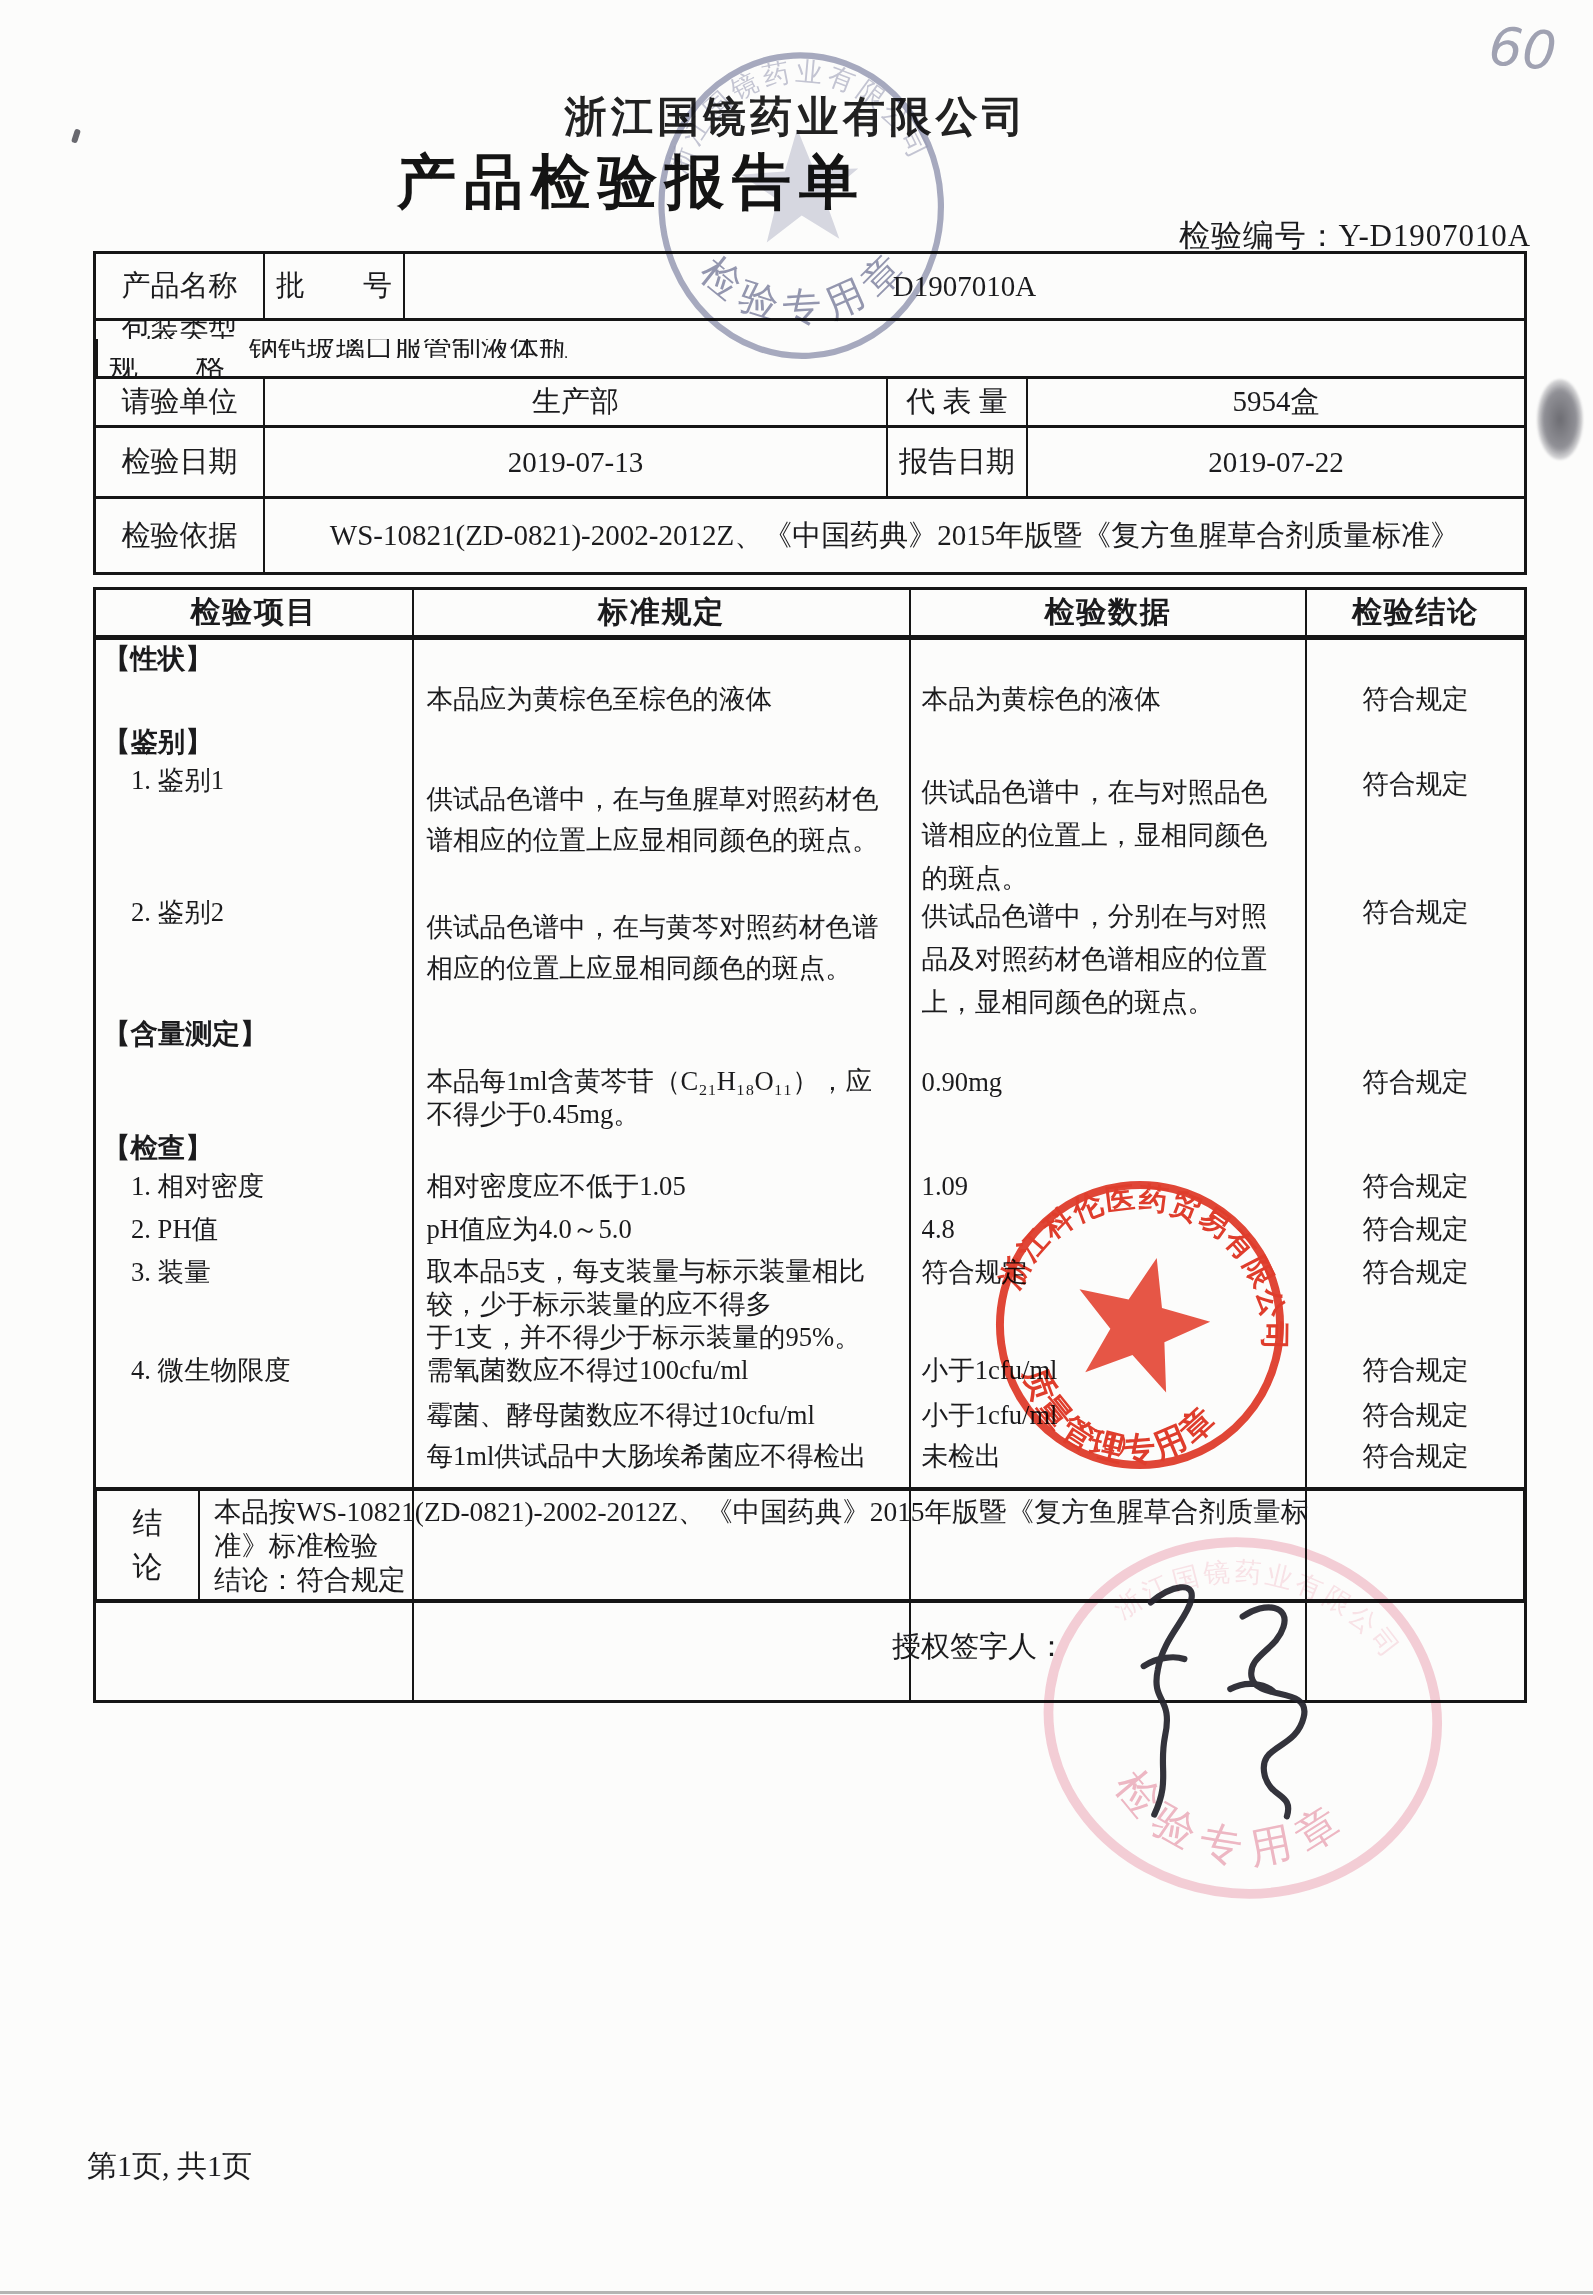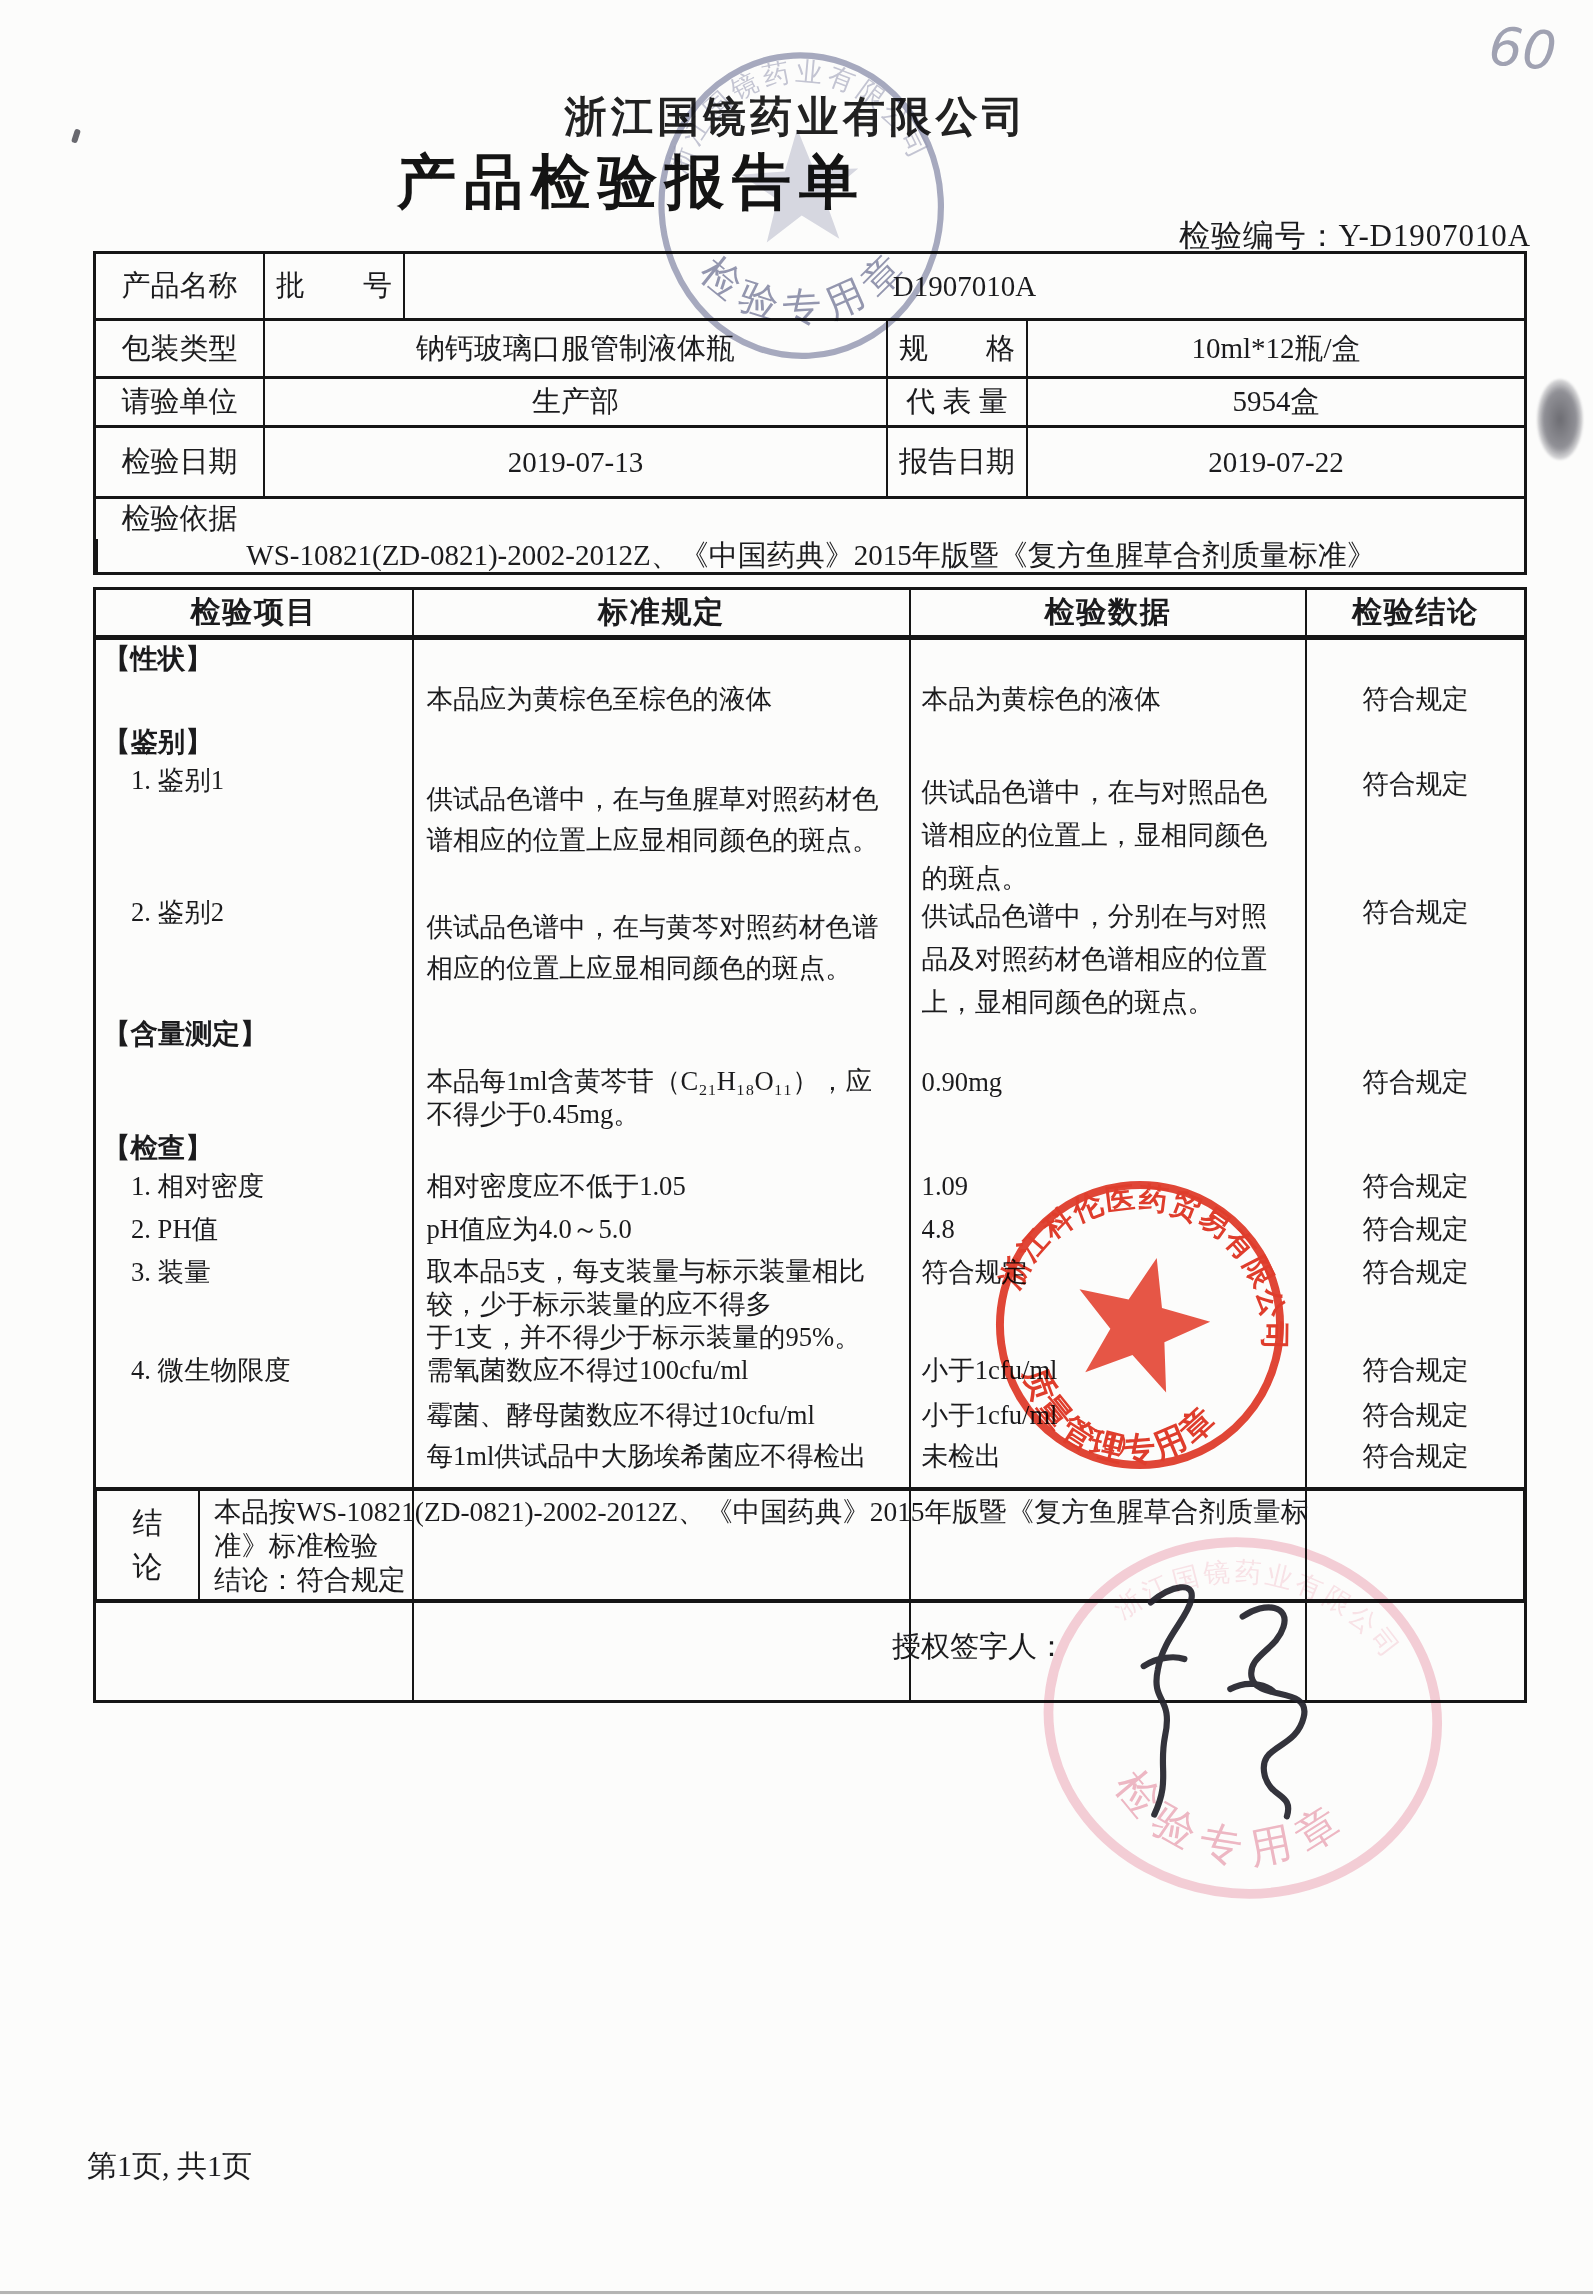--- a/index.html
+++ b/index.html
@@ -30,21 +30,21 @@
     border:3.5px solid #161616; background:transparent;
   }
   .irow { display:flex; box-sizing:border-box; }
   .irow + .irow { border-top:3.5px solid #161616; }
   .ic {
     box-sizing:border-box; display:flex; align-items:center; justify-content:center;
     font-size:29px; text-align:center; overflow:hidden;
   }
   .ic.bl { border-left:2.7px solid #161616; }
   .w-l1 { width:167px; } .w-v1 { width:623px; } .w-l2 { width:140px; } .w-v2 { flex:1; }
-  .h-r1 { height:64px; } .h-r2 { height:58px; } .h-r3 { height:49px; } .h-r4 { height:71px; } .h-r5 { height:76px;flex-direction:column; }
+  .h-r1 { height:64px; } .h-r2 { height:58px;flex-direction:column; } .h-r3 { height:49px; } .h-r4 { height:71px; } .h-r5 { height:76px; }
 
   
   .res-table {
     left:93px; top:587px; width:1434px; box-sizing:border-box;
     border:3.5px solid #161616;
   }
   .rhead { display:flex; height:50px; border-bottom:5.3px solid #161616; box-sizing:border-box; }
   .rh {
     box-sizing:border-box; display:flex; align-items:center; justify-content:center;
     font-size:30px; font-weight:600; letter-spacing:1.8px;

